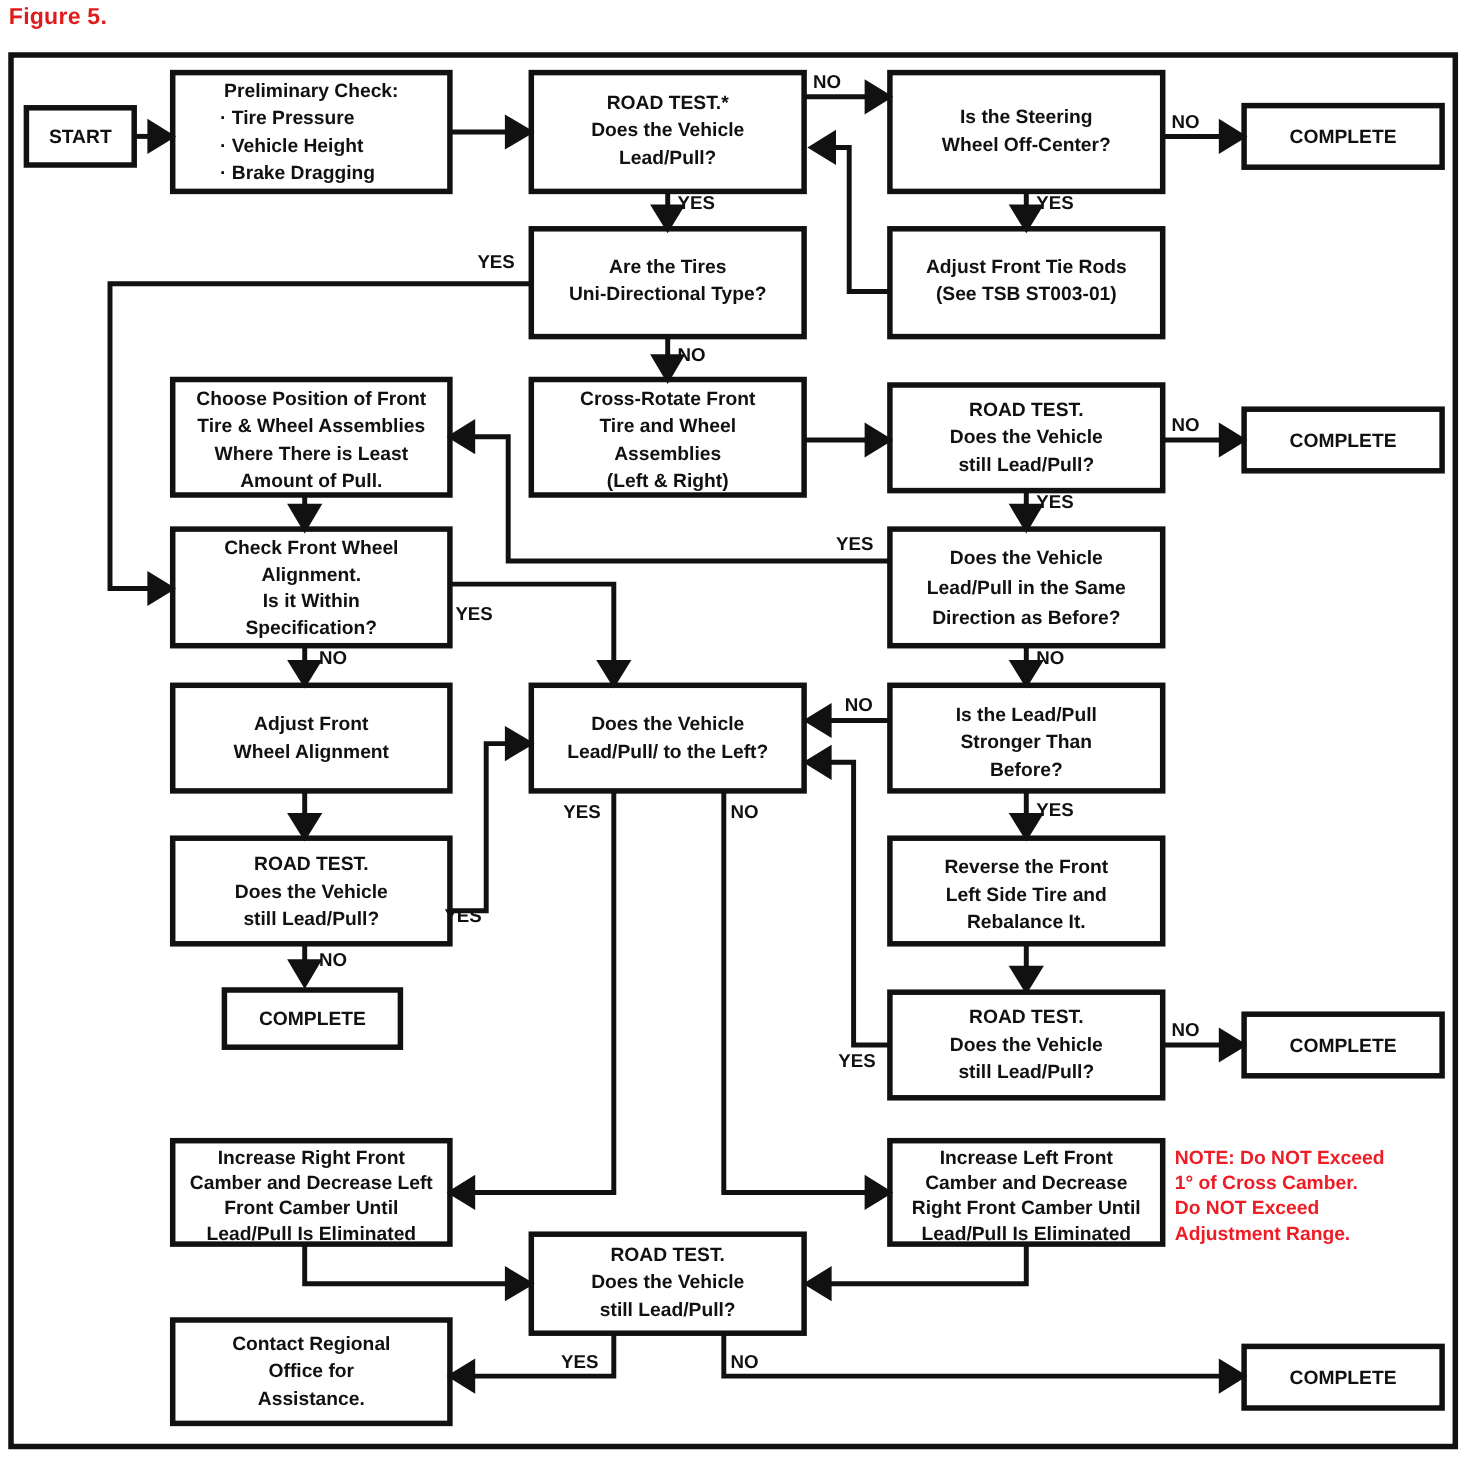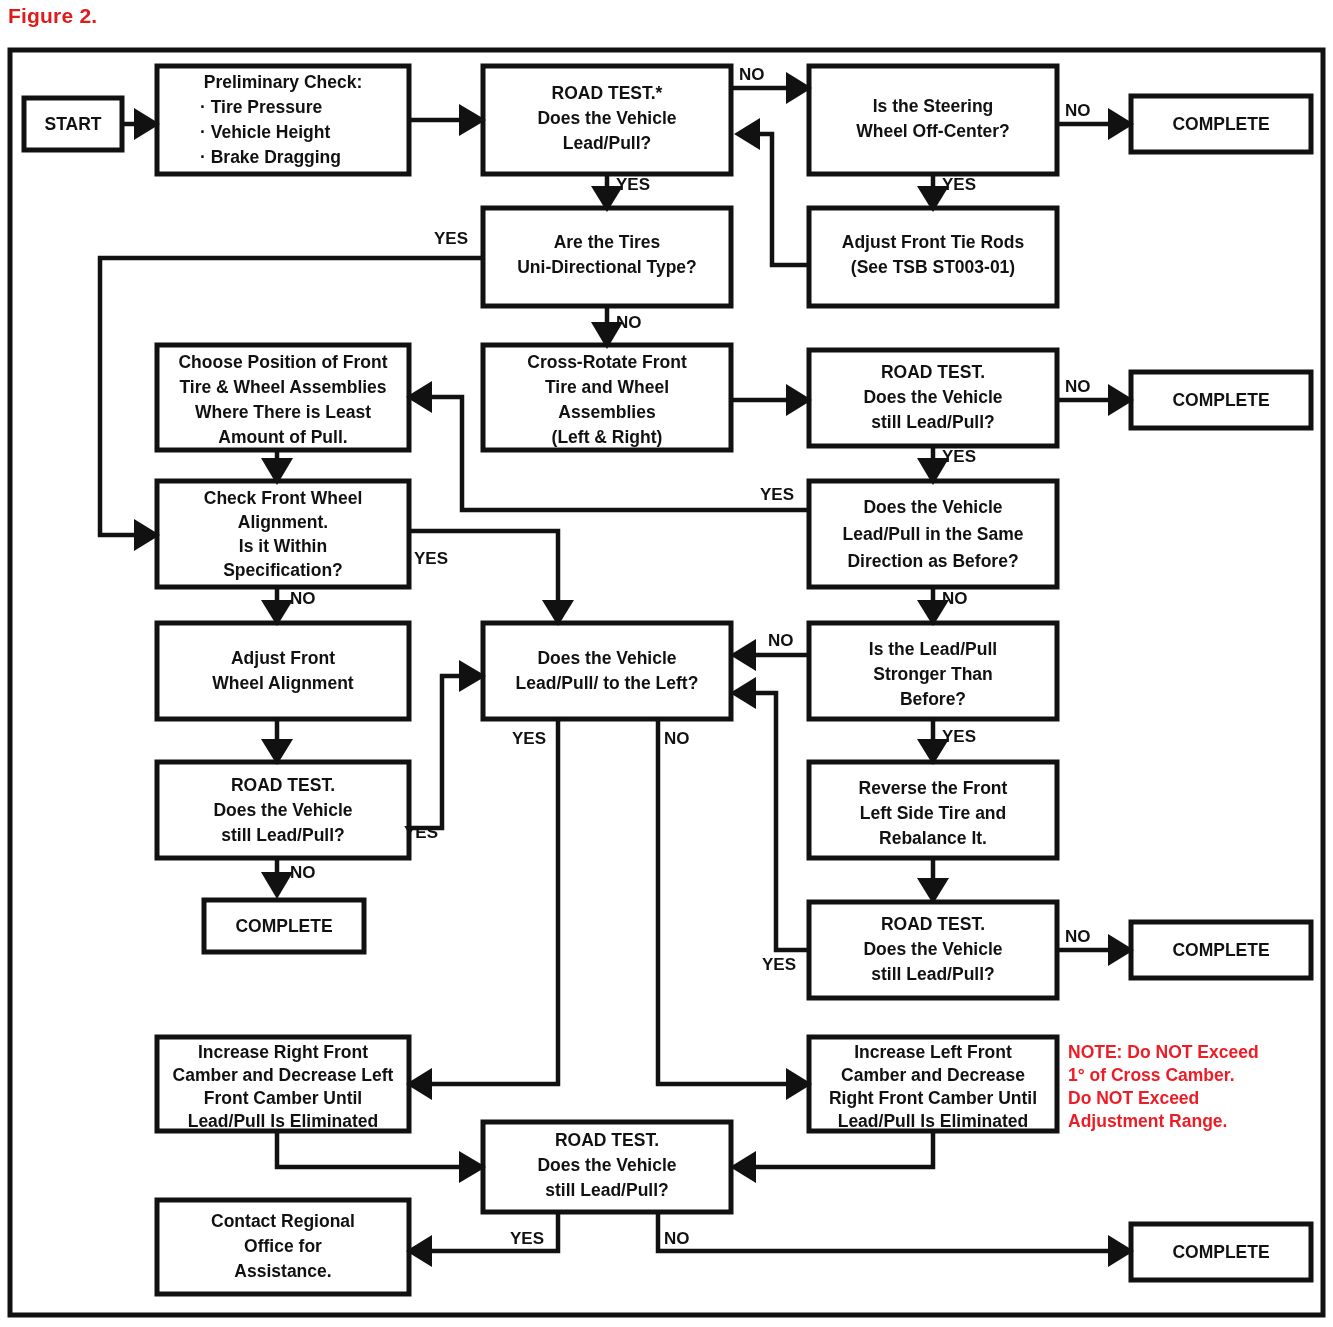--- a/index.html
+++ b/index.html
@@ -18,21 +18,21 @@
   text{font-family:"Liberation Sans",sans-serif;font-weight:bold;fill:#111111;}
   .btxt{font-size:17.5px;}
   .lbl{font-size:17px;}
   .note{font-size:17.5px;fill:#ee1c25;}
 </style>
 </head>
 <body>
 
 <div id="root">
 
-  <div class="fig-title">Figure 2.</div>
+  <div class="fig-title">Figure 5.</div>
 
   <svg id="chart" viewBox="0 0 1333 1327">
 
     <rect class="frame" x="10" y="50" width="1313" height="1265"></rect>
 
     <rect class="bx" x="24" y="98" width="98" height="52"></rect>
     <rect class="bx" x="157" y="66" width="252" height="108"></rect>
     <rect class="bx" x="483" y="66" width="248" height="108"></rect>
     <rect class="bx" x="809" y="66" width="248" height="108"></rect>
     <rect class="bx" x="1131" y="96" width="180" height="56"></rect>

